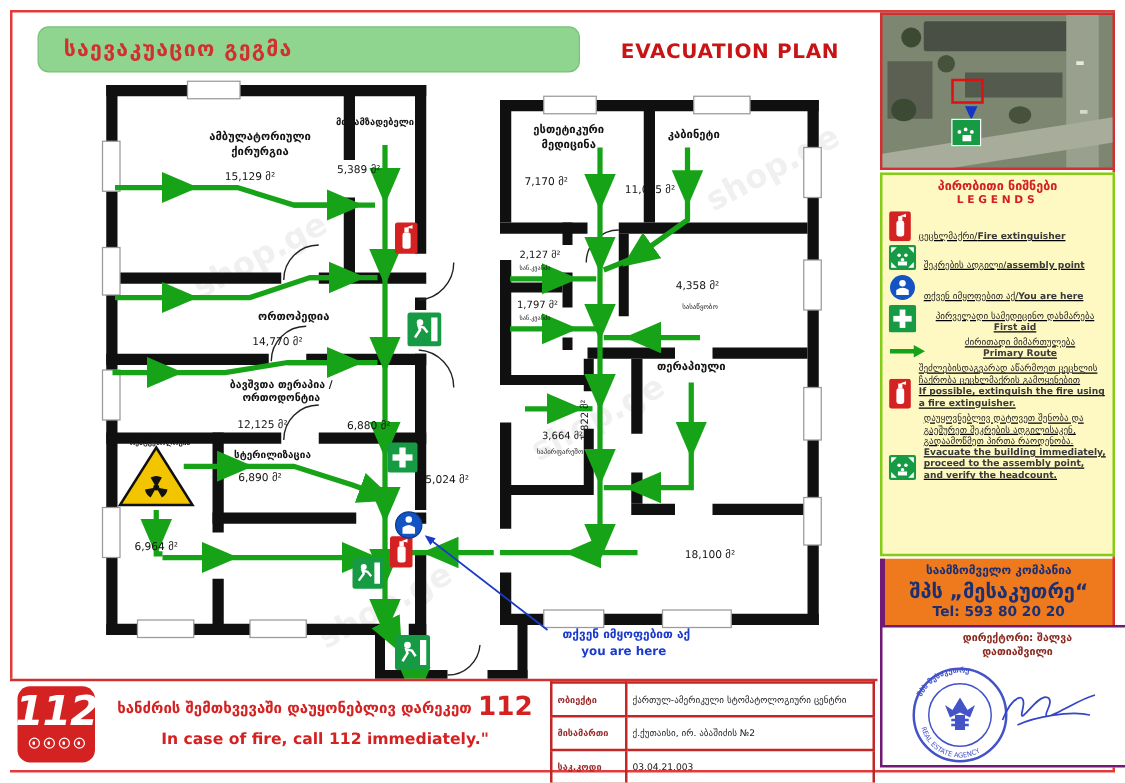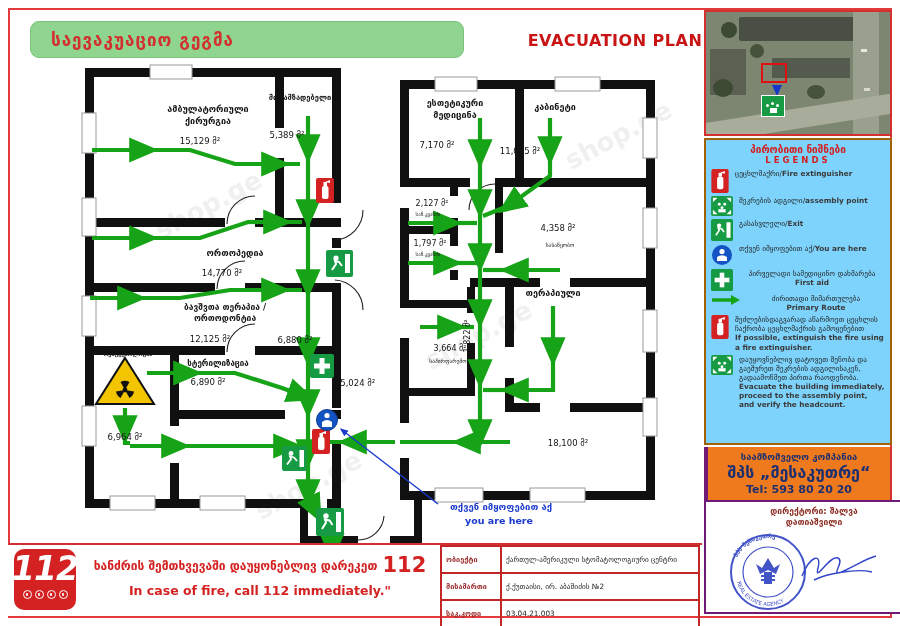--- a/index.html
+++ b/index.html
@@ -1,29 +1,29 @@
 <!DOCTYPE html>
 <html><head>
 <meta charset="utf-8">
 <style>
   * { margin:0; padding:0; box-sizing:border-box; }
   html,body { width:900px; height:626px; background:#fff; font-family:"DejaVu Sans", sans-serif; overflow:hidden; position:relative; }
   .abs { position:absolute; }
   .frame { left:8px; top:8px; width:884px; height:610px; border:2px solid #e23b3b; background:#fff; }
   .banner { left:30px; top:21px; width:434px; height:37px; background:#8fd48f; border:1px solid #79c279; border-radius:9px; display:flex; align-items:center; padding-left:20px; }
   .banner-text { color:#d32f2f; font-weight:bold; font-size:17px; letter-spacing:1px; }
-  .evac-title { left:515px; top:31px; width:200px; text-align:center; color:#c81414; font-weight:bold; font-size:16px; letter-spacing:.5px; }
+  .evac-title { left:484px; top:31px; width:200px; text-align:center; color:#c81414; font-weight:bold; font-size:16px; letter-spacing:.5px; }
   .watermark { color:rgba(110,110,110,0.10); font-size:26px; font-weight:bold; transform:rotate(-28deg); pointer-events:none; }
 
   
   .map-box { left:704px; top:10px; width:188px; height:126px; border:2px solid #d23030; background:#7d8671; overflow:hidden; }
-  .legend-box { left:704px; top:138px; width:188px; height:307px; border:2px solid #a16207; background:#7dd3fc; padding:4px 5px 2px 5px; }
+  .legend-box { left:704px; top:138px; width:188px; height:307px; border:2px solid #84cc16; background:#fef9c3; padding:4px 5px 2px 5px; }
   .legend-title-ka { text-align:center; color:#d32020; font-weight:bold; font-size:10px; }
   .legend-title-en { text-align:center; color:#d32020; font-weight:bold; font-size:8.5px; letter-spacing:3px; margin-bottom:4px; }
-  .lrow { display:flex; align-items:flex-start; gap:6px; margin-bottom:3px; }
+  .lrow { display:flex; align-items:flex-end; gap:6px; margin-bottom:3px;text-decoration:underline; }
   .lrow .txt { font-size:7.3px; color:#222; line-height:1.25; }
   .lrow .txt b { color:#3a3a3a; }
   .cen { text-align:center; width:100%; }
   .licon { flex:0 0 auto; display:flex; align-items:center; justify-content:center; }
   .orange-box { left:704px; top:447px; width:188px; height:53px; background:#ef7a1e; border-left:4px solid #701a75; border-right:2px solid #d23030; display:flex; flex-direction:column; align-items:center; justify-content:center; gap:1px; }
   .orange-box div { color:#1c2f70; font-weight:bold; }
   .o1 { font-size:9.5px; } .o2 { font-size:16px; } .o3 { font-size:11px; }
   .sign-box { left:704px; top:500px; width:220px; height:114px; border:2px solid #701a75; background:#fff; }
   .director { text-align:center; color:#8a2a20; font-weight:bold; font-size:8.5px; margin-top:4px; line-height:1.3; }
 
@@ -360,31 +360,20 @@
           <path d="M2,2 l5,0 l-5,5 Z M22,2 l0,5 l-5,-5 Z M2,20 l0,-5 l5,5 Z M22,20 l-5,0 l5,-5 Z" fill="#fff"></path>
           <circle cx="9" cy="9" r="1.6" fill="#fff"></circle>
           <circle cx="15" cy="9" r="1.6" fill="#fff"></circle>
           <circle cx="12" cy="13" r="1.6" fill="#fff"></circle>
           <rect x="8" y="14.5" width="8" height="3.5" fill="#fff"></rect>
         </svg>
     </span>
     <span class="txt"><span>შეკრების ადგილი/</span><b>assembly point</b></span>
   </div>
 
-  <div class="lrow">
-    <span class="licon">
-      <svg width="22" height="22" viewBox="0 0 27 27">
-          <rect width="27" height="27" rx="2" fill="#169a43"></rect>
-          <rect x="19" y="4" width="5" height="19" fill="#fff"></rect>
-          <circle cx="10" cy="8" r="2.6" fill="#fff"></circle>
-          <path d="M6,20 L10,14 L9,11 L13,12 L16,16" stroke="#fff" stroke-width="2" fill="none"></path>
-        </svg>
-    </span>
-    <span class="txt"><span>გასასვლელი/</span><b>Exit</b></span>
-  </div>
 
   <div class="lrow">
     <span class="licon">
       <svg width="22" height="22" viewBox="0 0 22 22">
           <circle cx="11" cy="11" r="10" fill="#1353c4"></circle>
           <circle cx="11" cy="7.5" r="2.6" fill="#fff"></circle>
           <path d="M6,17 L6,13 Q11,9.5 16,13 L16,17 Z" fill="#fff"></path>
         </svg>
     </span>
     <span class="txt"><span>თქვენ იმყოფებით აქ/</span><b>You are here</b></span>

